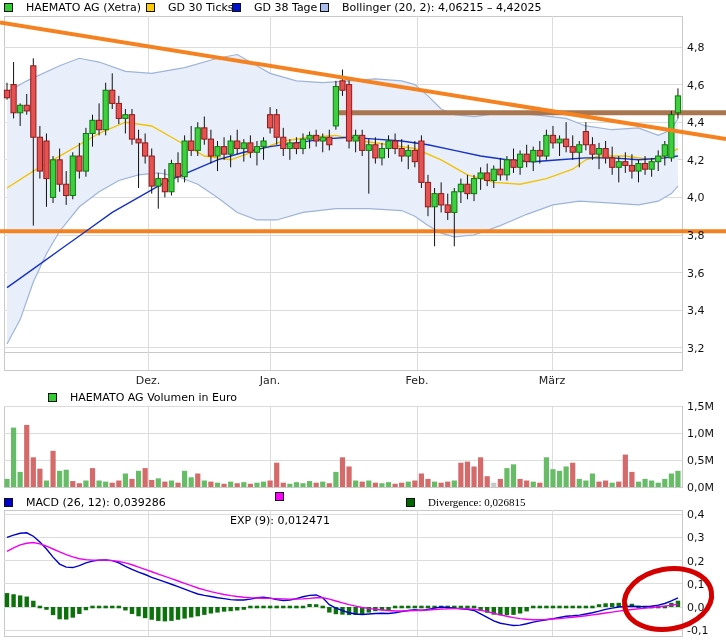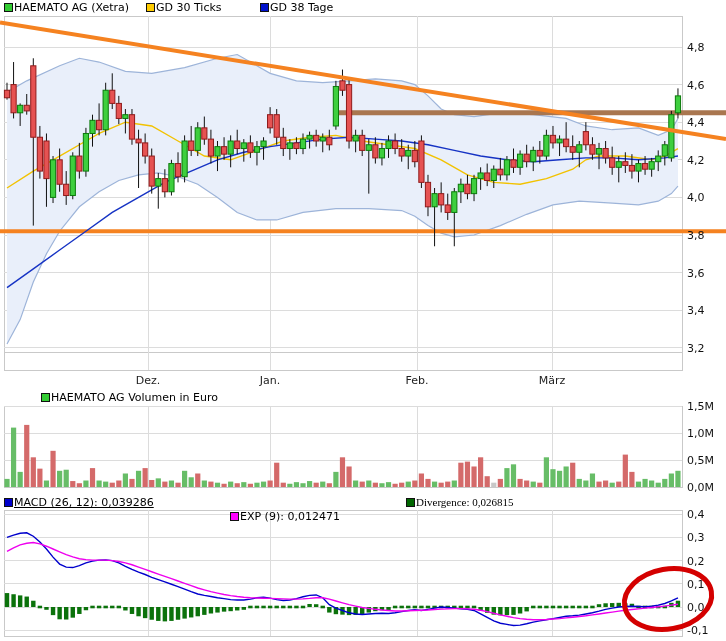--- a/index.html
+++ b/index.html
@@ -1,18 +1,18 @@
 <!DOCTYPE html>
 <html><head>
 <meta charset="utf-8">
 <style>
   html,body{margin:0;padding:0;background:#fff;}
   .stage{position:relative;width:726px;height:641px;background:#fff;overflow:hidden;
          font-family:"DejaVu Sans","Liberation Sans",sans-serif;}
-  .lg{position:absolute;display:flex;align-items:center;gap:1px;font-size:11px;color:#000;white-space:nowrap;}
+  .lg{position:absolute;display:flex;align-items:center;gap:13px;font-size:11px;color:#000;white-space:nowrap;}
   .sw{width:9px;height:9px;border:1px solid #111;box-sizing:border-box;flex:none;}
   .footer{position:absolute;left:8px;top:354px;font-size:11px;color:#9b9b9b;white-space:nowrap;}
   .footer .gap{display:inline-block;width:14px;}
   svg{position:absolute;left:0;top:0;}
 </style>
 </head>
 <body>
 
 <div class="stage">
 
@@ -500,36 +500,40 @@
     </svg>
 
   <div class="lg" style="left:4px;top:1px;">
     <span class="sw" style="background: rgb(51, 204, 51);"></span>
     <span>HAEMATO AG (Xetra)</span>
   </div>
   <div class="lg" style="left:146px;top:1px;">
     <span class="sw" style="background: rgb(255, 204, 0);"></span>
     <span>GD 30 Ticks</span>
   </div>
-  <div class="lg" style="left:232px;top:1px;padding-left:28px;">
+  <div class="lg" style="left:232px;top:1px;">
     <span class="sw" style="background: rgb(0, 17, 204);"></span>
     <span>GD 38 Tage</span>
   </div>
-
-
-  <div class="lg" style="left:5px;top:391px;padding-left:36px;">
+  <div class="lg" style="left:320px;top:1px;">
+    <span class="sw" style="background: rgb(170, 187, 238);"></span>
+    <span>Bollinger (20, 2): 4,06215 – 4,42025</span>
+  </div>
+
+
+  <div class="lg" style="left:12px;top:391px;padding-left:36px;">
     <span class="sw" style="background: rgb(51, 204, 51);"></span>
     <span>HAEMATO AG Volumen in Euro</span>
   </div>
 
-  <div class="lg" style="left:4px;top:496px;text-decoration:underline;">
+  <div class="lg" style="left:4px;top:496px;">
     <span class="sw" style="background: rgb(0, 0, 204);"></span>
     <span>MACD (26, 12): 0,039286</span>
   </div>
-  <div class="lg" style="left:230px;top:510px;">
+  <div class="lg" style="left:230px;top:492px;flex-direction:column;">
     <span class="sw" style="background: rgb(255, 0, 255);"></span>
     <span>EXP (9): 0,012471</span>
   </div>
   <div class="lg" style="left:406px;top:496px;font-family:Liberation Serif, serif;">
     <span class="sw" style="background: rgb(0, 102, 0);"></span>
     <span>Divergence: 0,026815</span>
   </div>
 </div>
 
 </body></html>

